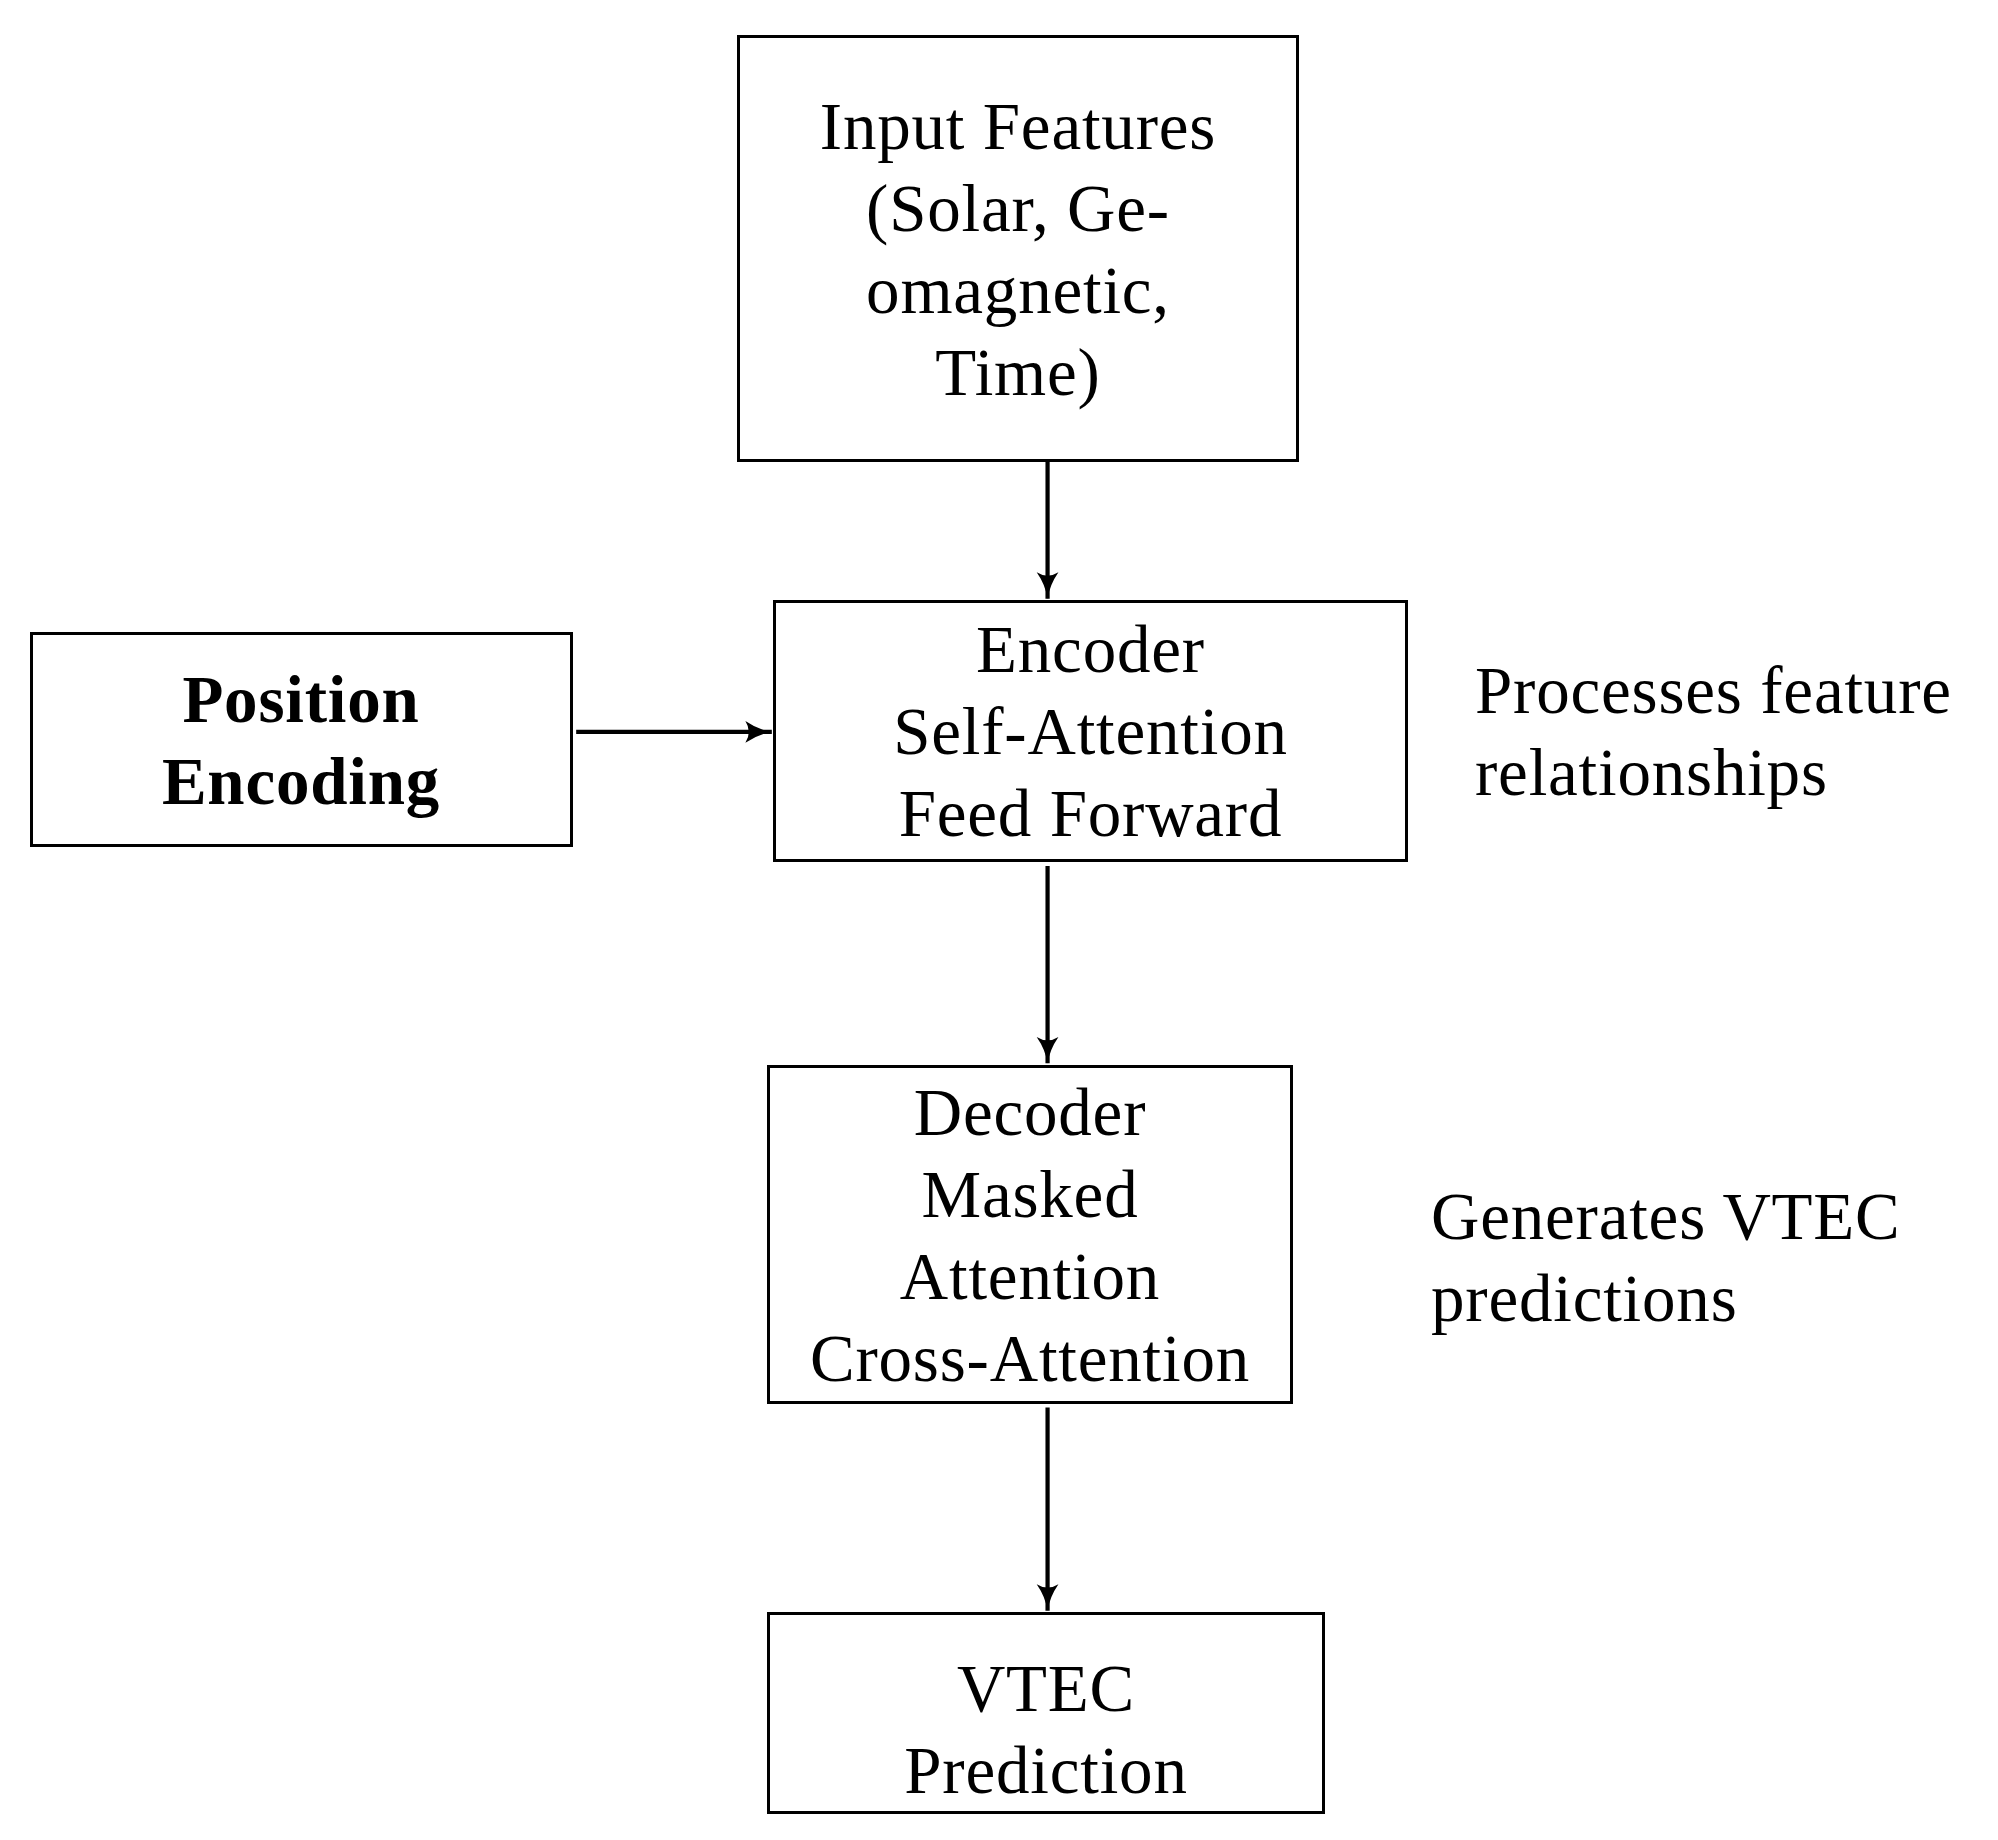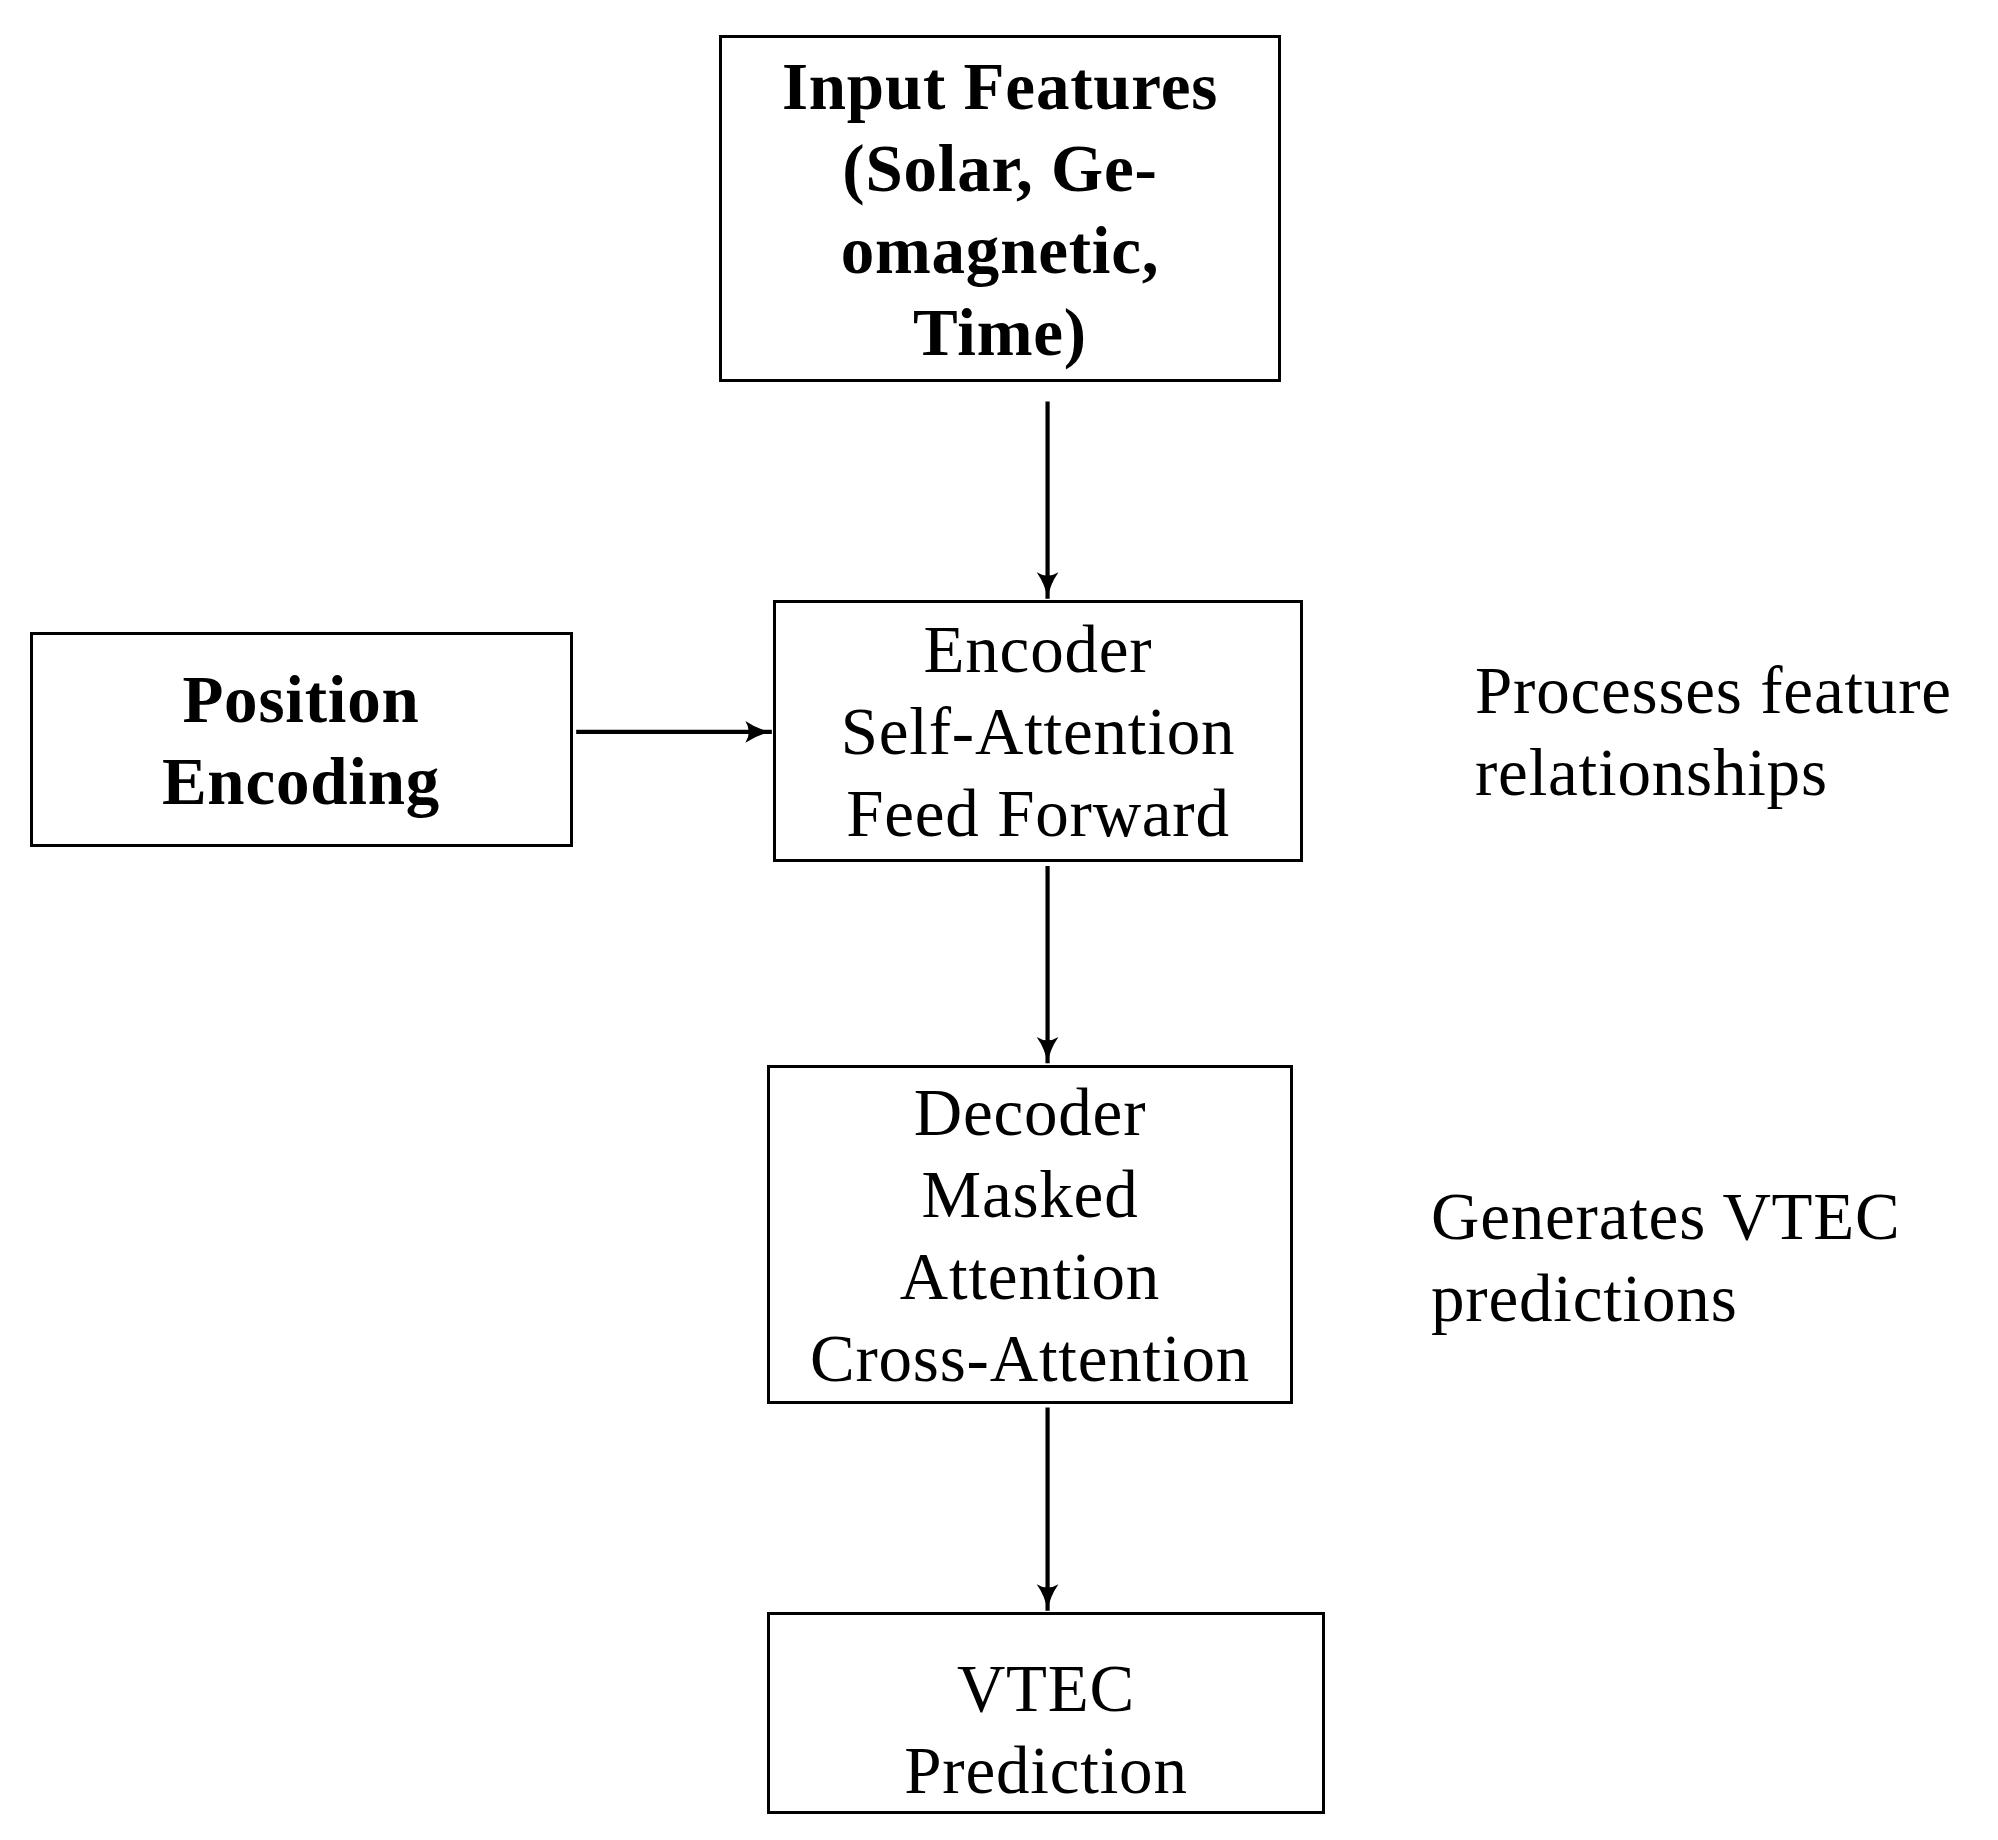--- a/index.html
+++ b/index.html
@@ -33,23 +33,23 @@
     font-size: 67px;
     line-height: 82px;
     letter-spacing: 0.8px;
     white-space: pre-line;
     color: #000000;
   }
   .note {
     position: absolute;
     text-align: left;
   }
-  #node-input    { left: 719px;  top: 35px;   width: 562px; height: 347px; font-weight: bold; }
+  #node-input    { left: 737px;  top: 35px;   width: 562px; height: 427px; }
   #node-position { left: 29.5px;   top: 632px;  width: 543px; height: 215px; font-weight: bold; }
-  #node-encoder  { left: 773px;  top: 600px;  width: 530px; height: 262px; }
+  #node-encoder  { left: 773px;  top: 600px;  width: 635px; height: 262px; }
   #node-decoder  { left: 767px;  top: 1065px; width: 526px; height: 339px; }
   #node-vtec     { left: 767px;  top: 1612px; width: 558px; height: 202px; align-items: flex-end; }
   #note-encoder  { left: 1428px; top: 649px; margin-left: 47px;  }
   #note-decoder  { left: 1431px; top: 1175px; }
 </style>
 </head>
 <body>
 
 <div class="canvas">
 

